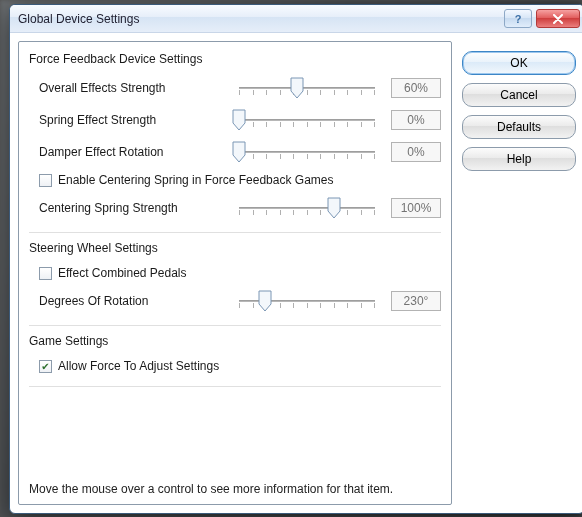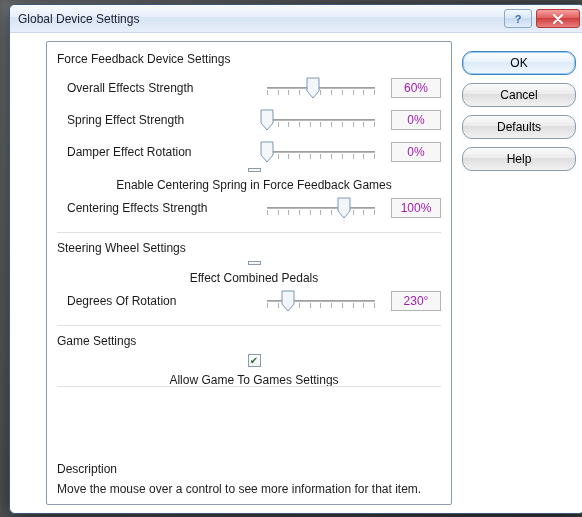--- a/index.html
+++ b/index.html
@@ -58,21 +58,20 @@
     background: linear-gradient(#f6a1a1,#e26060 45%,#cc3a3a 46%,#eb7e7e);
     border-color: #b23a3a;
     color: #fff;
     font-size: 12px;
   }
   .body {
     position: absolute;
     left: 8px; right: 8px; top: 36px; bottom: 8px;
     display: flex;
     gap: 10px;
-    margin-left: 28px;
   }
   .main {
     flex: 1;
     border: 1px solid #8c9bab;
     border-radius: 2px;
     padding: 8px 10px 8px 10px;
     background: #fff;
     display: flex;
     flex-direction: column;
   }
@@ -138,30 +137,29 @@
   }
   .thumb svg { display: block; }
   .valbox {
     width: 50px;
     height: 20px;
     border: 1px solid #b3b3b3;
     background: #f7f7f7;
     font: inherit;
     text-align: center;
     margin-left: 8px;
-    color: #a21caf;
+    color: #737373;
   }
   .checkrow {
     display: flex;
     align-items: center;
     gap: 6px;
     padding-left: 10px;
     height: 24px;
     color: #1a1a1a;
-    flex-direction: column;
   }
   .chk {
     width: 13px; height: 13px;
     border: 1px solid #8c9bab;
     background: linear-gradient(#fff,#eef1f5);
     display: flex; align-items: center; justify-content: center;
     font-size: 10px; color: #2d6f2d;
   }
   .divider {
     height: 1px;
@@ -271,21 +269,21 @@
         </div>
         <input class="valbox" readonly="" value="0%" style="">
       </div>
 
       <div class="checkrow">
         <div class="chk"></div>
         <span>Enable Centering Spring in Force Feedback Games</span>
       </div>
 
       <div class="row">
-        <span class="label">Centering Effects Strength</span>
+        <span class="label">Centering Spring Strength</span>
         <div class="slider-wrap">
           <div class="track"></div>
           <div class="ticks">
               <span></span>
               <span></span>
               <span></span>
               <span></span>
               <span></span>
               <span></span>
               <span></span>
@@ -337,27 +335,26 @@
         </div>
         <input class="valbox" readonly="" value="230°" style="">
       </div>
 
       <div class="divider"></div>
 
       <div class="section-title">Game Settings</div>
 
       <div class="checkrow">
         <div class="chk">✔</div>
-        <span>Allow Game To Games Settings</span>
+        <span>Allow Force To Adjust Settings</span>
       </div>
 
       <div class="divider"></div>
 
       <div class="desc">
-        <div class="section-title">Description</div>
         <p>Move the mouse over a control to see more information for that item.</p>
       </div>
     </div>
 
     <div class="aside">
       <button class="btn primary">OK</button>
       <button class="btn">Cancel</button>
       <button class="btn">Defaults</button>
       <button class="btn">Help</button>
     </div>

